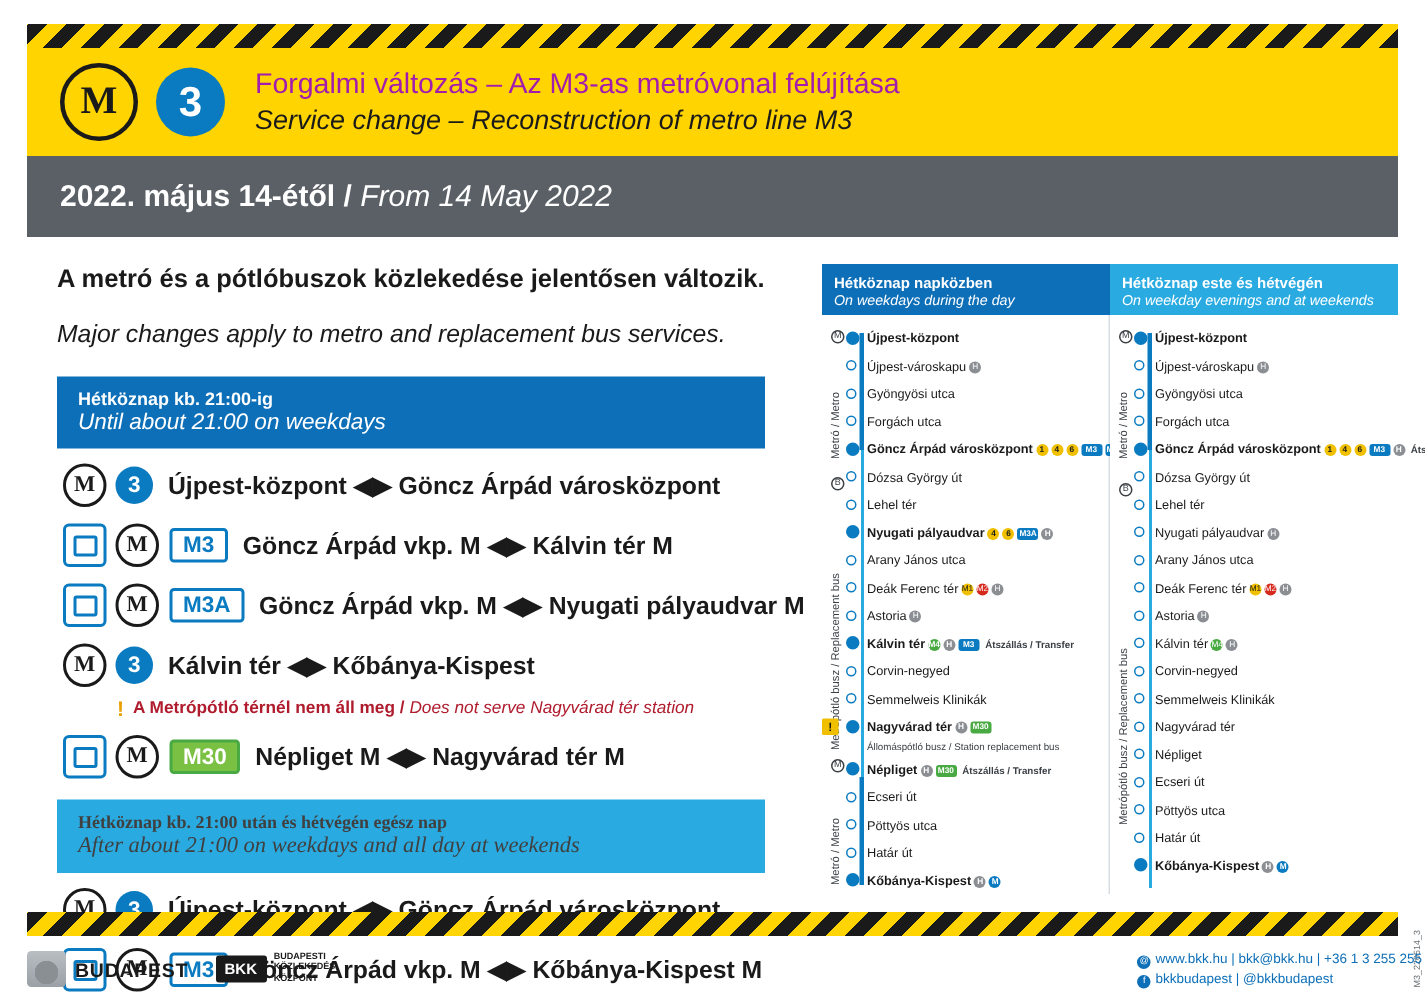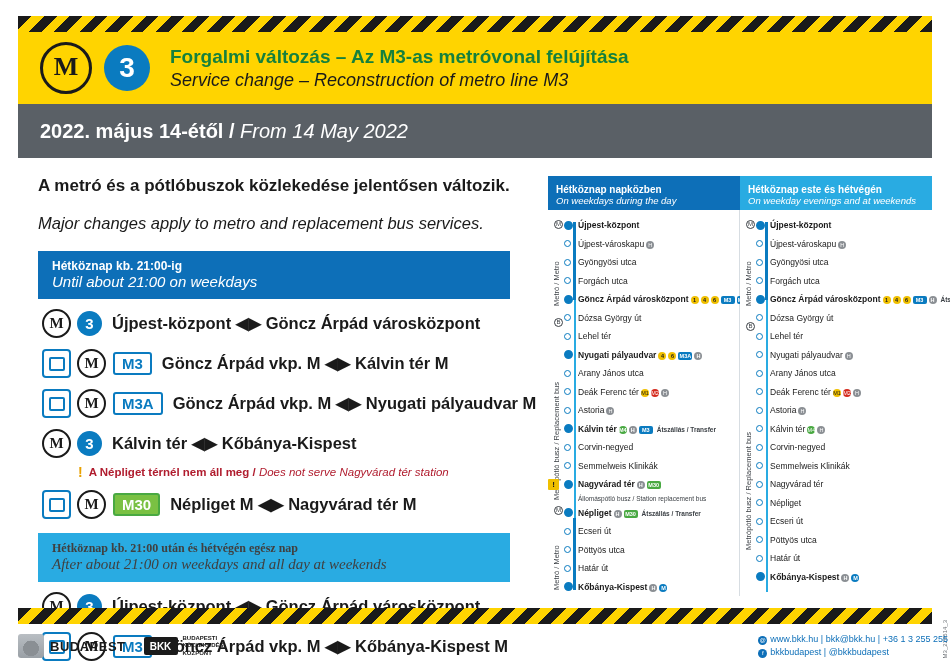--- a/index.html
+++ b/index.html
@@ -31,21 +31,21 @@
     font-weight:bold;font-size:26px;color:#1a1a1a;
     font-family:"Liberation Serif",serif;
   }
   .m-logo span{position:relative;top:-1px;}
   .line-badge{
     width:46px;height:46px;border-radius:50%;background:#0a7bc0;
     margin-left:12px;display:flex;align-items:center;justify-content:center;
     color:#fff;font-weight:bold;font-size:28px;
   }
   .header-titles{margin-left:20px;}
-  .header-titles .hu{font-size:19px;font-weight:bold;color:#15803d;line-height:1.25;}
+  .header-titles .hu{font-size:19px;font-weight:normal;color:#a21caf;line-height:1.25;}
   .header-titles .en{font-size:18px;font-style:italic;color:#1a1a1a;line-height:1.25;}
 
   
   .dateband{
     position:absolute;left:18px;top:104px;right:18px;height:54px;
     background:#5a6066;display:flex;align-items:center;
   }
   .dateband .txt{margin-left:22px;color:#fff;font-size:20px;font-weight:bold;}
   .dateband .txt i{font-weight:normal;font-style:italic;}
 
@@ -230,21 +230,21 @@
         <div class="rtext">Göncz Árpád vkp. M ◀▶ Nyugati pályaudvar M</div>
       </div>
 
       <div class="row">
         <div class="ico">M</div>
         <div class="num3">3</div>
         <div class="rtext">Kálvin tér ◀▶ Kőbánya-Kispest</div>
       </div>
       <div class="note">
         <span class="warn">!</span>
-        <span class="t"><span>A Népliget térnél nem áll meg</span><span> / </span><i>Does not serve Nagyvárad tér station</i></span>
+        <span class="t"><span>A Metrópótló térnél nem áll meg</span><span> / </span><i>Does not serve Nagyvárad tér station</i></span>
       </div>
 
       <div class="row">
         <div class="ico bus">
             <span class="glyph"></span>
           </div>
         <div class="ico" style="margin-left:6px">M</div>
         <div class="tag green">M30</div>
         <div class="rtext">Népliget M ◀▶ Nagyvárad tér M</div>
       </div>

